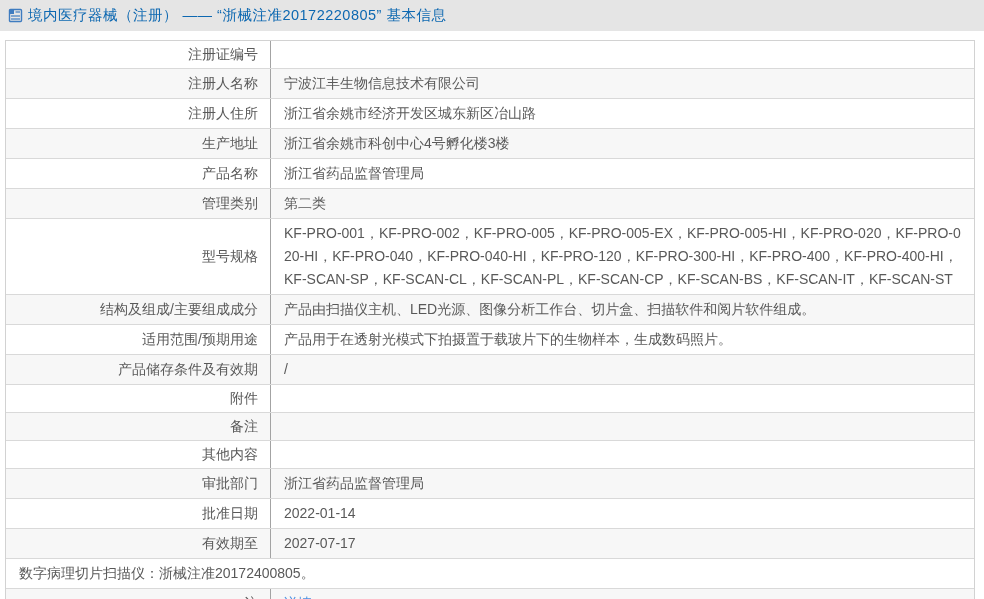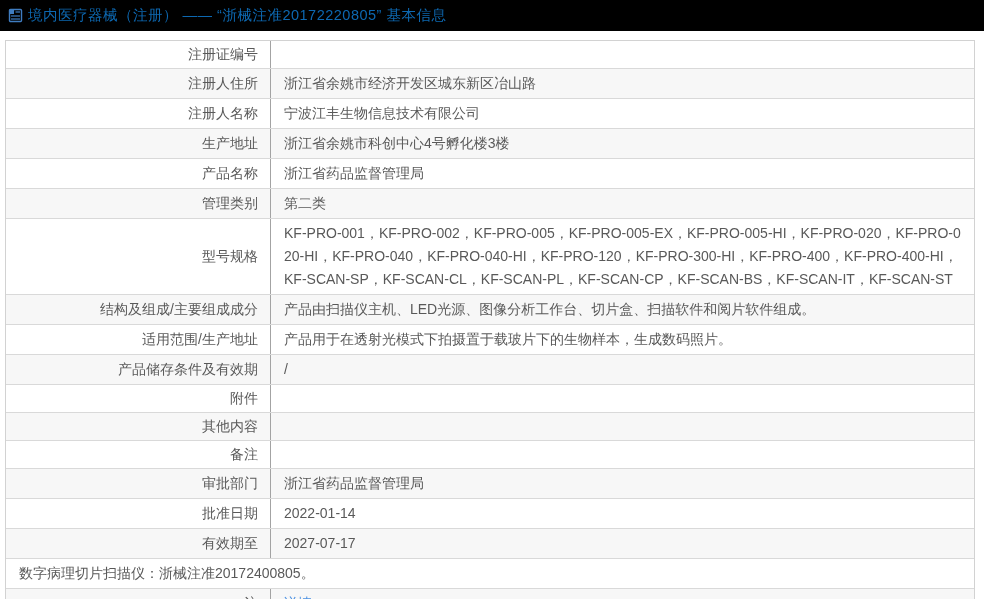--- a/index.html
+++ b/index.html
@@ -5,21 +5,21 @@
   * { box-sizing: border-box; }
   html, body { margin: 0; padding: 0; }
   body {
     width: 984px; height: 599px;
     background: #ffffff;
     font-family: "Liberation Sans", "DejaVu Sans", sans-serif;
     overflow: hidden;
   }
   .page-header {
     height: 31px;
-    background: #000000;
+    background: #e5e5e5;
     display: flex;
     align-items: center;
     padding: 0 10px 0 8px;
   }
   .doc-icon { display: inline-flex; margin-right: 5px; }
   .page-title {
     font-size: 14.5px;
     font-weight: 400;
     color: #0d68b1;
     margin: 0;
@@ -80,26 +80,26 @@
     </svg>
   </span>
   <h1 class="page-title">境内医疗器械（注册） —— “浙械注准20172220805” 基本信息</h1>
 </div>
 
 <div class="info-table">
   <div class="row">
     <div class="cell label">注册证编号</div>
   </div>
   <div class="row">
+    <div class="cell label">注册人名称</div>
+    <div class="cell value">宁波江丰生物信息技术有限公司</div>
+  </div>
+  <div class="row">
     <div class="cell label">注册人住所</div>
     <div class="cell value">浙江省余姚市经济开发区城东新区冶山路</div>
-  </div>
-  <div class="row">
-    <div class="cell label">注册人名称</div>
-    <div class="cell value">宁波江丰生物信息技术有限公司</div>
   </div>
   <div class="row">
     <div class="cell label">生产地址</div>
     <div class="cell value">浙江省余姚市科创中心4号孵化楼3楼</div>
   </div>
   <div class="row">
     <div class="cell label">产品名称</div>
     <div class="cell value">浙江省药品监督管理局</div>
   </div>
   <div class="row">
@@ -108,37 +108,37 @@
   </div>
   <div class="row row-models">
     <div class="cell label">型号规格</div>
     <div class="cell value">KF-PRO-001，KF-PRO-002，KF-PRO-005，KF-PRO-005-EX，KF-PRO-005-HI，KF-PRO-020，KF-PRO-020-HI，KF-PRO-040，KF-PRO-040-HI，KF-PRO-120，KF-PRO-300-HI，KF-PRO-400，KF-PRO-400-HI，KF-SCAN-SP，KF-SCAN-CL，KF-SCAN-PL，KF-SCAN-CP，KF-SCAN-BS，KF-SCAN-IT，KF-SCAN-ST</div>
   </div>
   <div class="row">
     <div class="cell label">结构及组成/主要组成成分</div>
     <div class="cell value">产品由扫描仪主机、LED光源、图像分析工作台、切片盒、扫描软件和阅片软件组成。</div>
   </div>
   <div class="row">
-    <div class="cell label">适用范围/生产地址</div>
+    <div class="cell label">适用范围/预期用途</div>
     <div class="cell value">产品用于在透射光模式下拍摄置于载玻片下的生物样本，生成数码照片。</div>
   </div>
   <div class="row">
     <div class="cell label">产品储存条件及有效期</div>
     <div class="cell value">/</div>
   </div>
   <div class="row">
     <div class="cell label">附件</div>
     <div class="cell value"></div>
   </div>
   <div class="row">
-    <div class="cell label">其他内容</div>
+    <div class="cell label">备注</div>
     <div class="cell value"></div>
   </div>
   <div class="row">
-    <div class="cell label">备注</div>
+    <div class="cell label">其他内容</div>
     <div class="cell value"></div>
   </div>
   <div class="row">
     <div class="cell label">审批部门</div>
     <div class="cell value">浙江省药品监督管理局</div>
   </div>
   <div class="row">
     <div class="cell label">批准日期</div>
     <div class="cell value">2022-01-14</div>
   </div>

